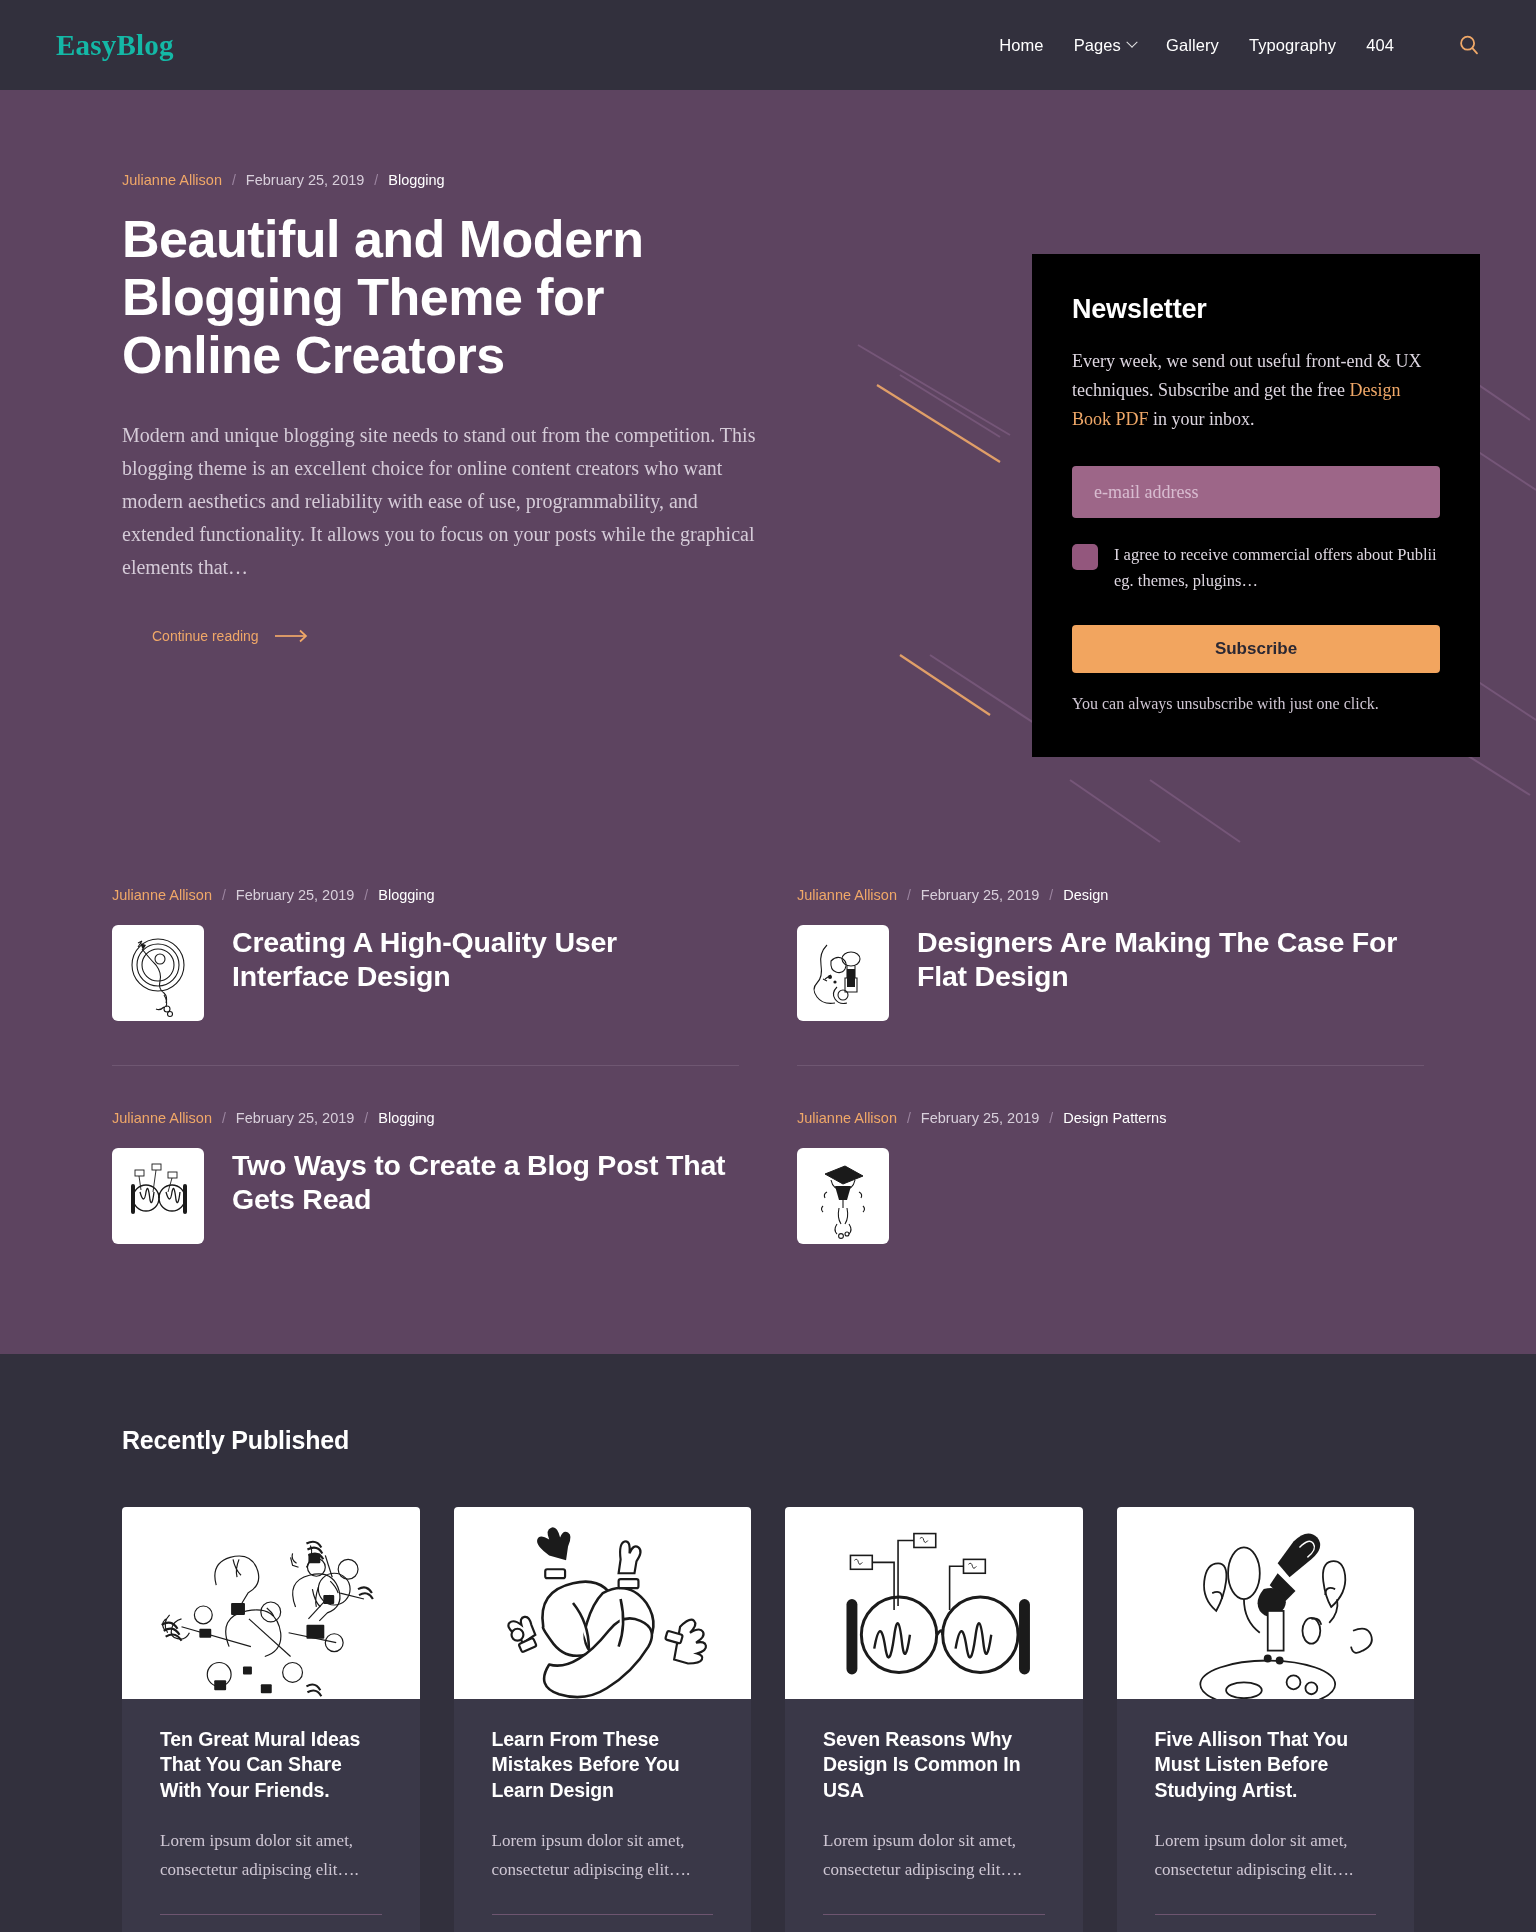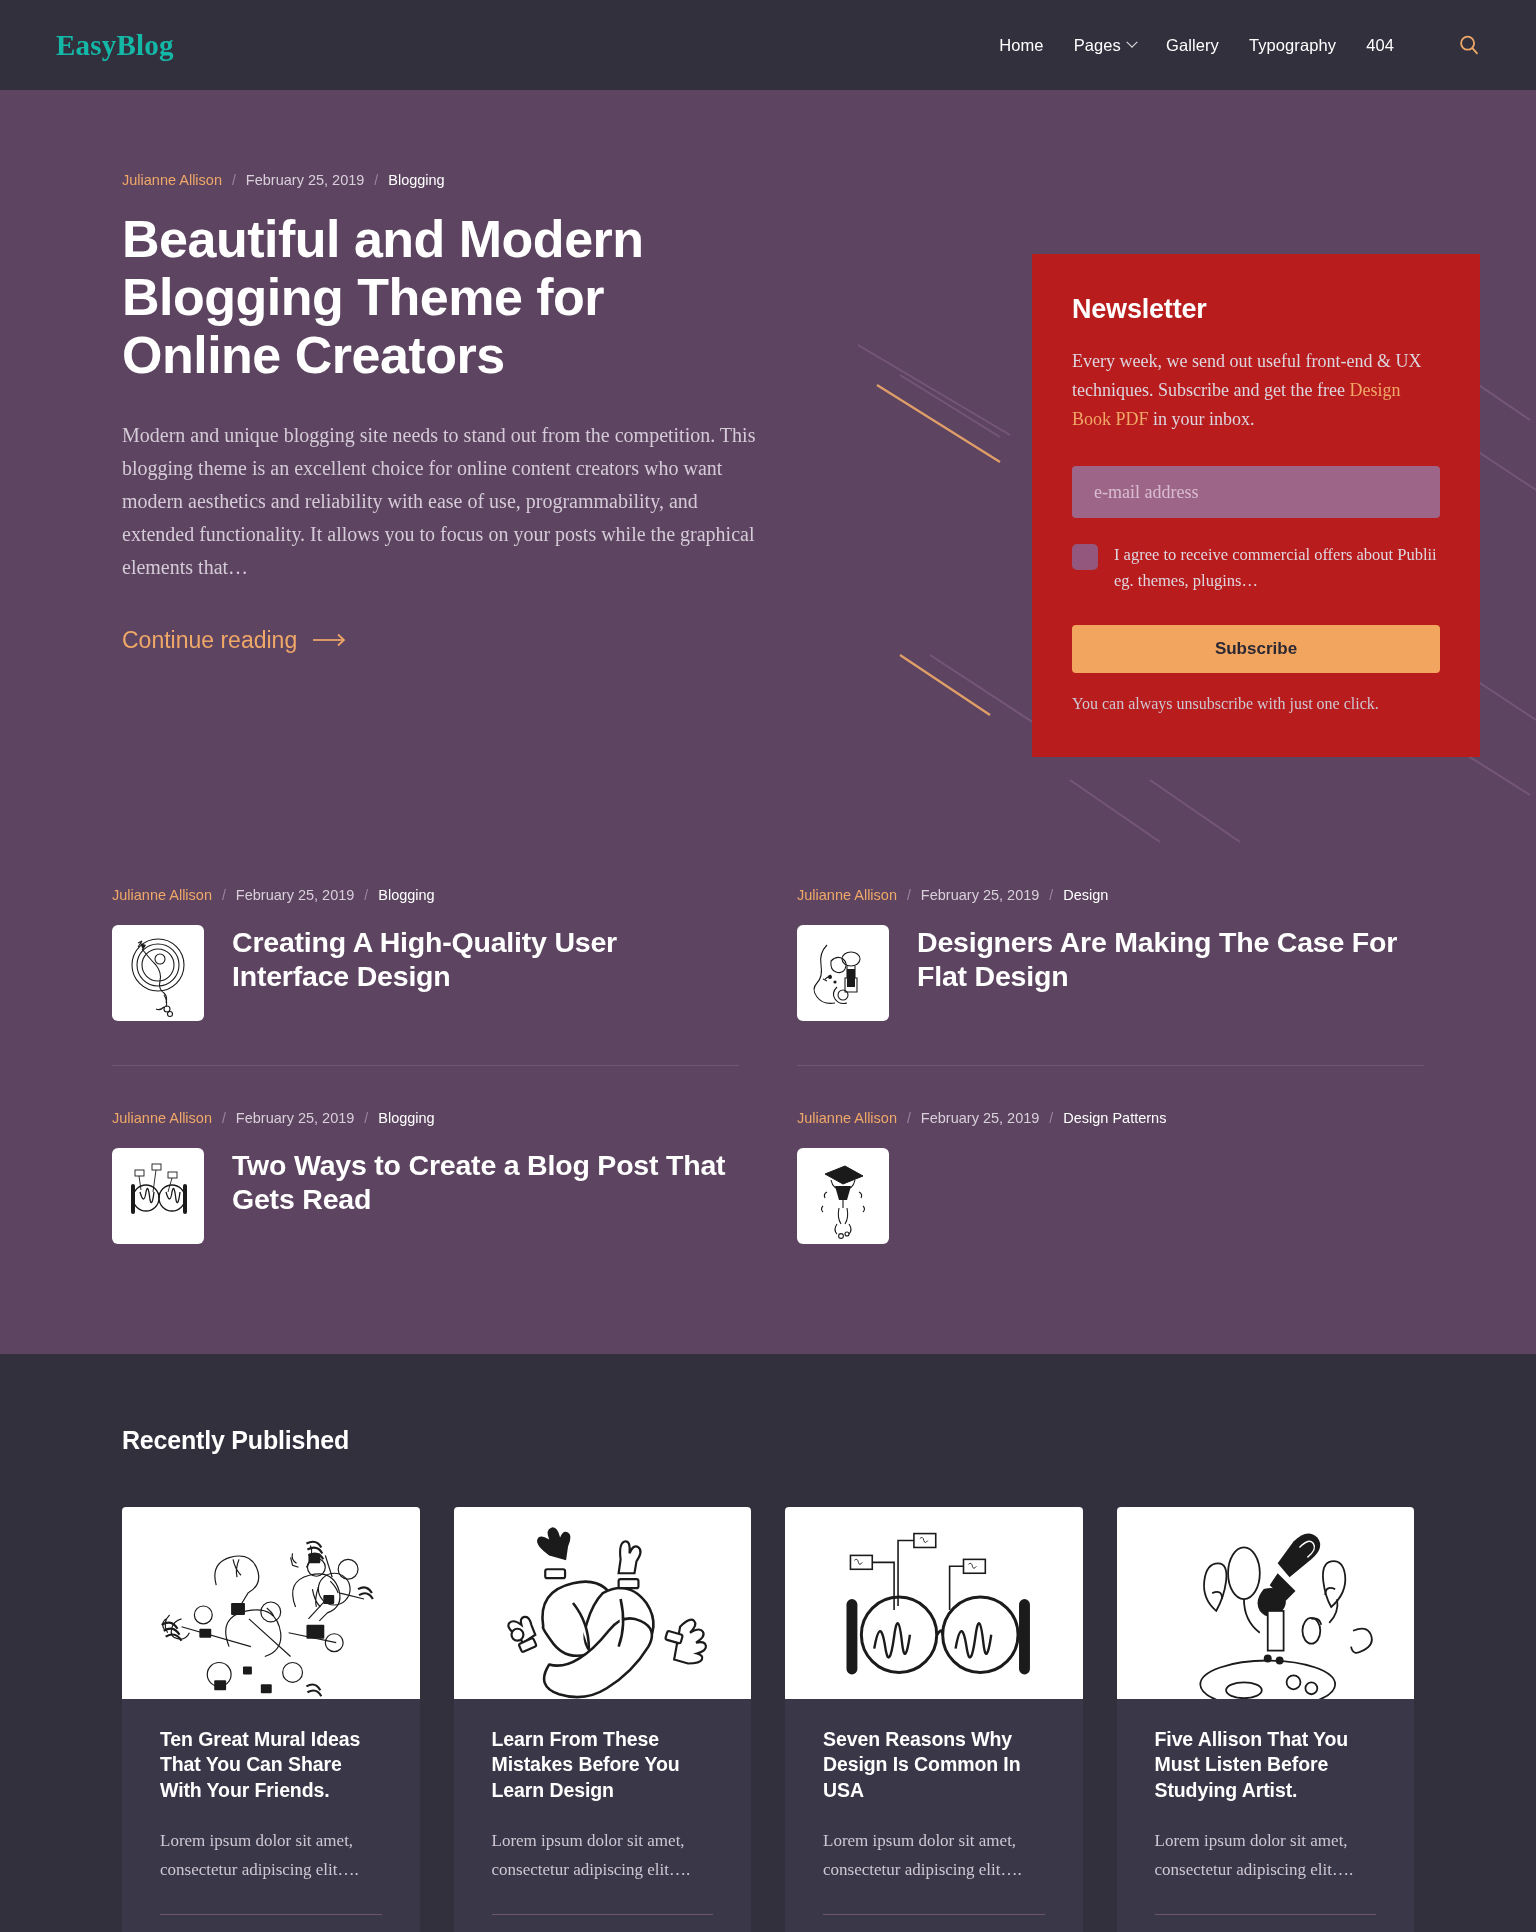--- a/index.html
+++ b/index.html
@@ -106,31 +106,32 @@
     line-height: 1.66;
     color: #d5cbd8;
     max-width: 672px;
     margin-bottom: 42px;
   }
   .continue {
     display: inline-flex;
     align-items: center;
     gap: 16px;
     color: #f0a868;
-    font-size: 23px;
+    font-size: 14px;
     cursor: pointer;
     text-decoration: none;
+    margin-left: 30px;
   }
 
   
   .newsletter {
     width: 448px;
     flex: none;
     margin-left: auto;
-    background: #b91c1c;
+    background: #000000;
     padding: 40px 40px 44px 40px;
     align-self: flex-start;
     margin-top: 82px;
   }
   .nl-title {
     font-size: 27px;
     font-weight: 700;
     color: #ffffff;
     margin-bottom: 22px;
     letter-spacing: -0.2px;

